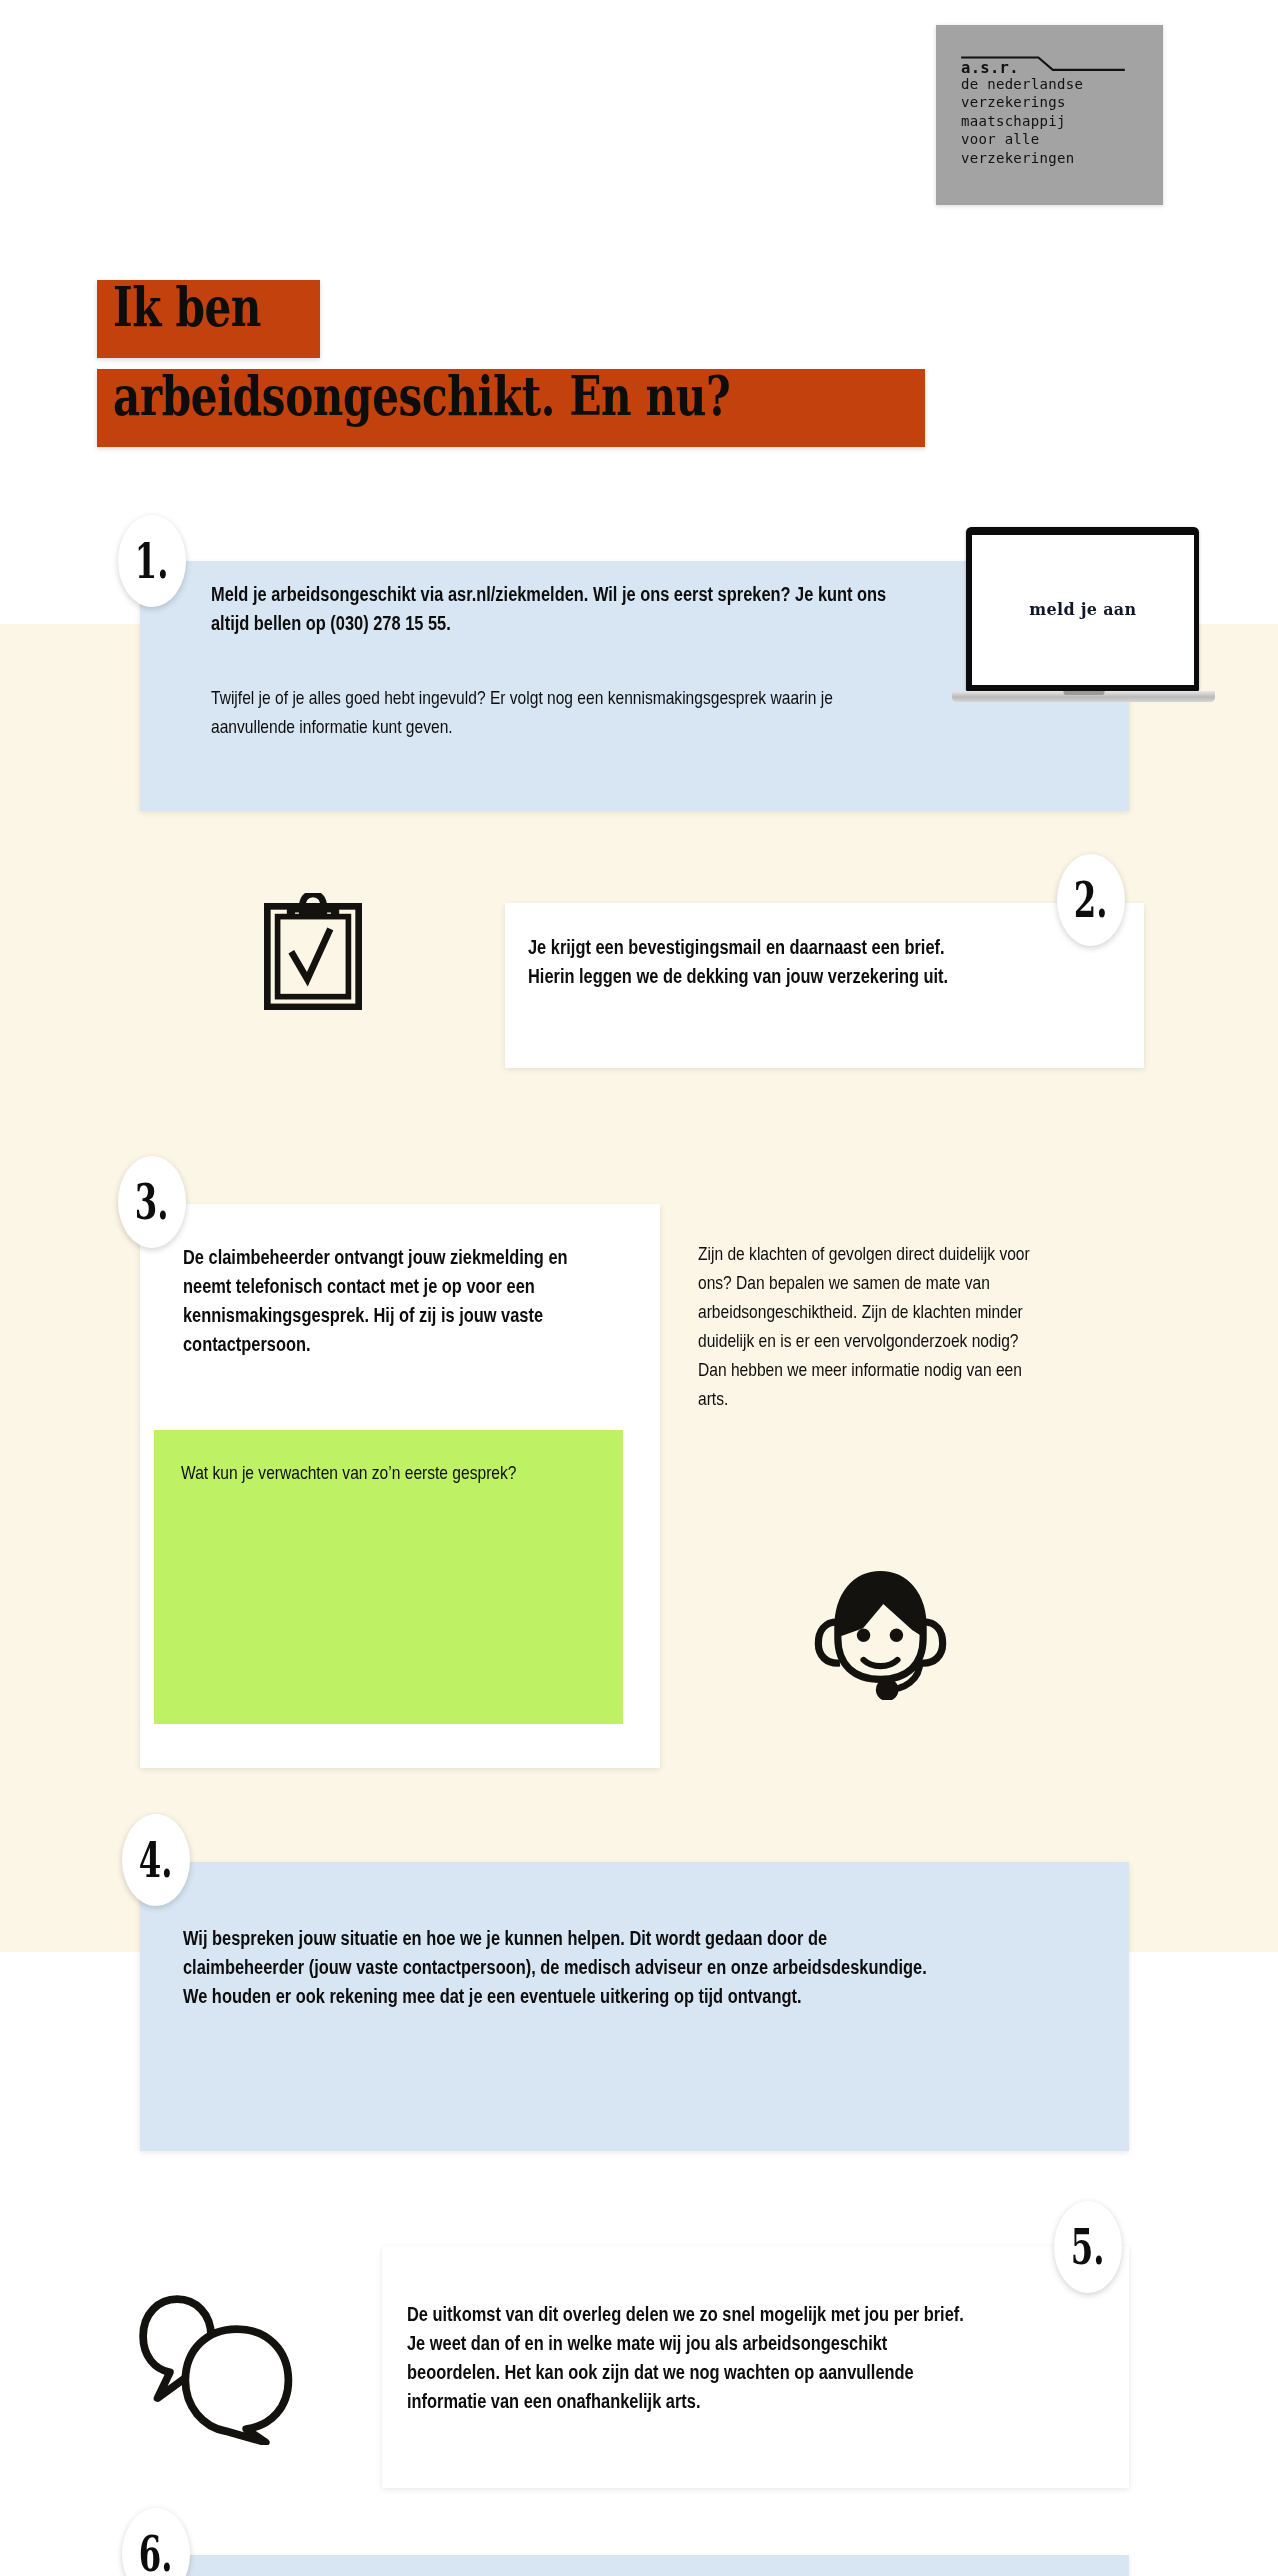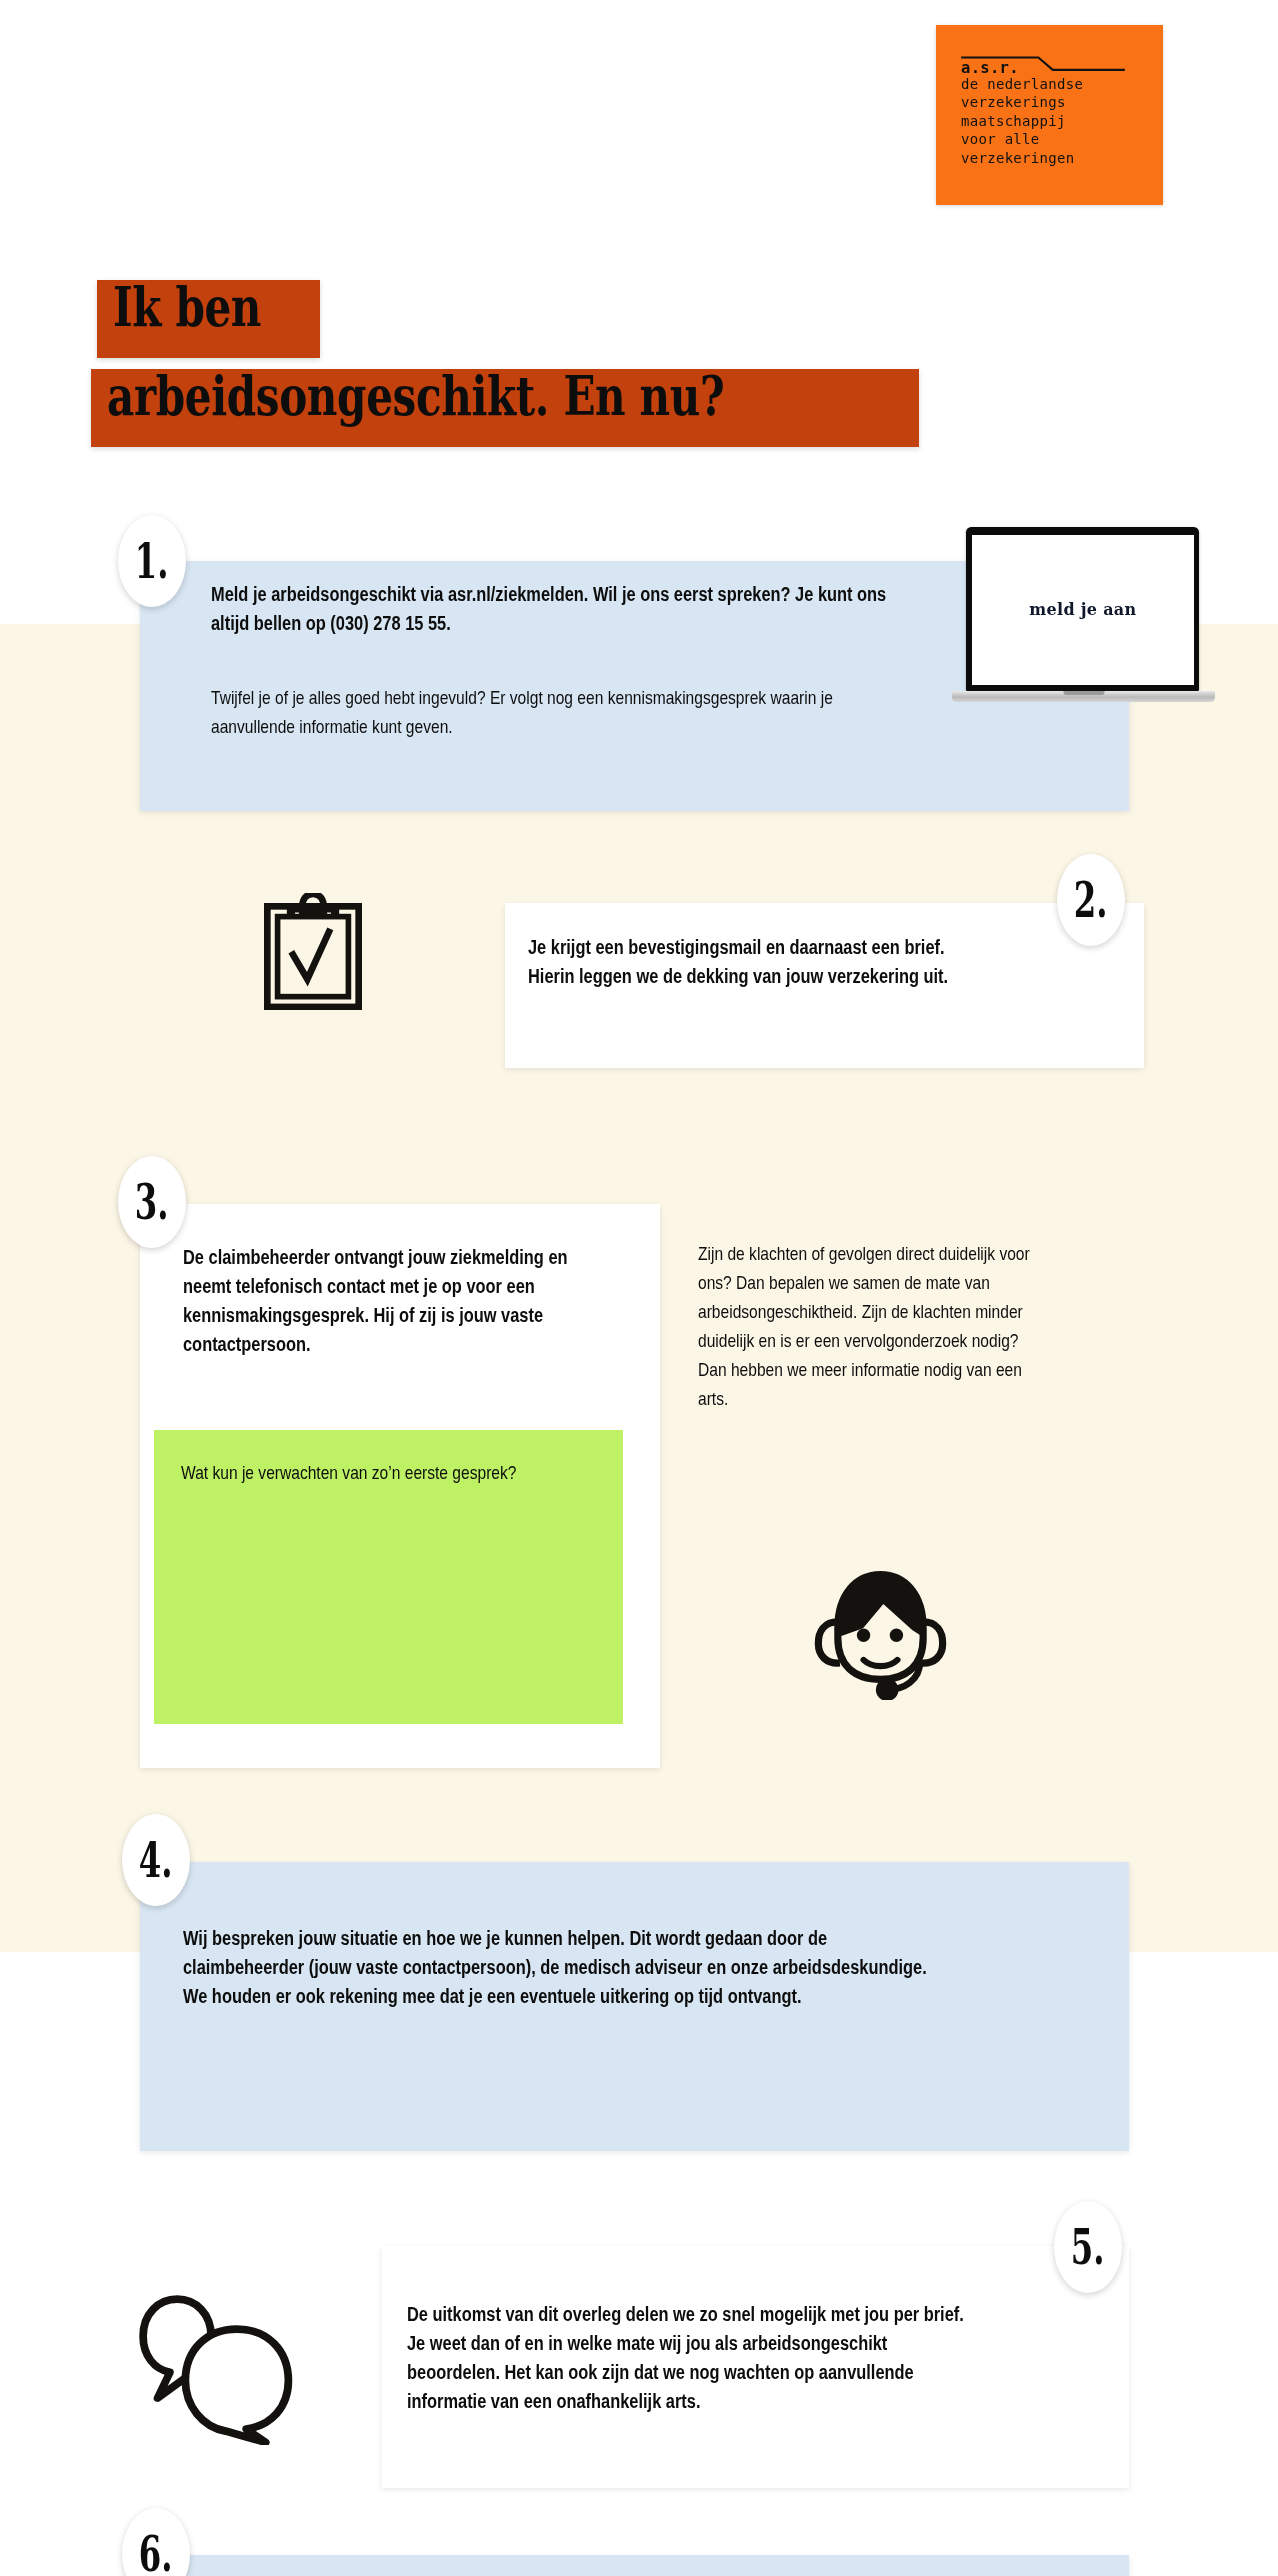--- a/index.html
+++ b/index.html
@@ -25,21 +25,21 @@
     background: #FCF6E7;
   }
 
   
   #logo-box {
     position: absolute;
     left: 936px;
     top: 25px;
     width: 227px;
     height: 180px;
-    background: #f97316;
+    background: #a3a3a3;
     box-shadow: 0 1px 4.1px rgba(0,0,0,0.16);
     padding: 0;
     box-sizing: border-box;
   }
   #logo-inner {
     position: absolute;
     left: 25px;
     top: 31px;
     width: 185px;
   }
@@ -80,21 +80,21 @@
     align-items: flex-start;
     box-sizing: border-box;
   }
   #title-line-1 {
     left: 97px;
     top: 280px;
     height: 78px;
     padding: 0 17.5px 0 15.5px;
   }
   #title-line-2 {
-    left: 91px;
+    left: 97px;
     top: 369px;
     height: 78px;
     padding: 0 20.6px 0 15.5px;
   }
   .title-text {
     font-family: "DejaVu Serif", serif;
     font-weight: 700;
     font-size: 54px;
     line-height: 54px;
     letter-spacing: -0.5px;

